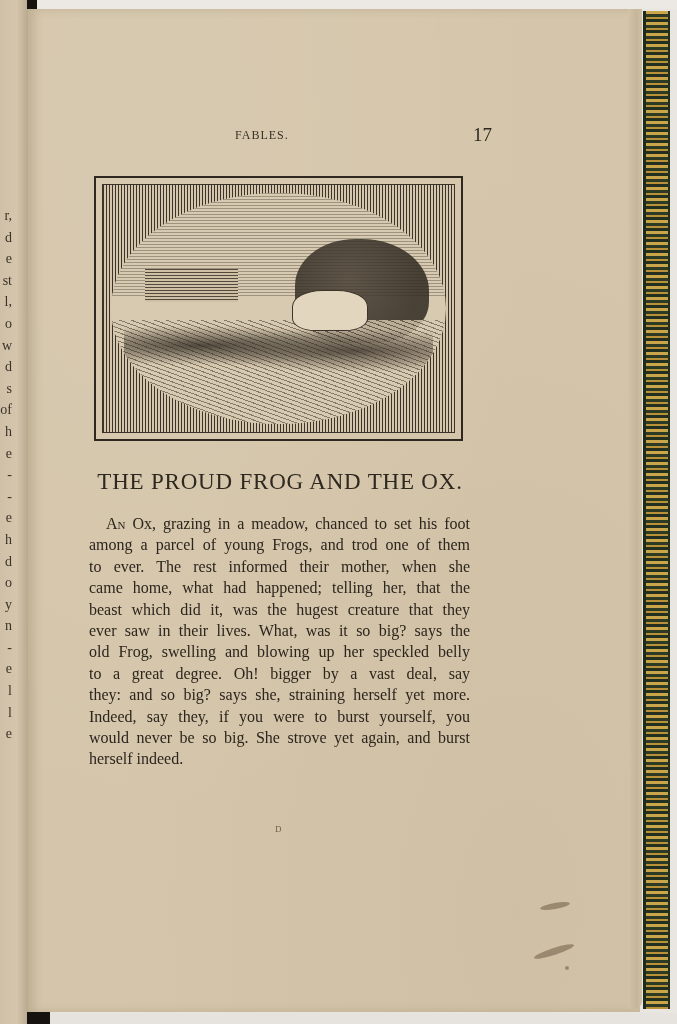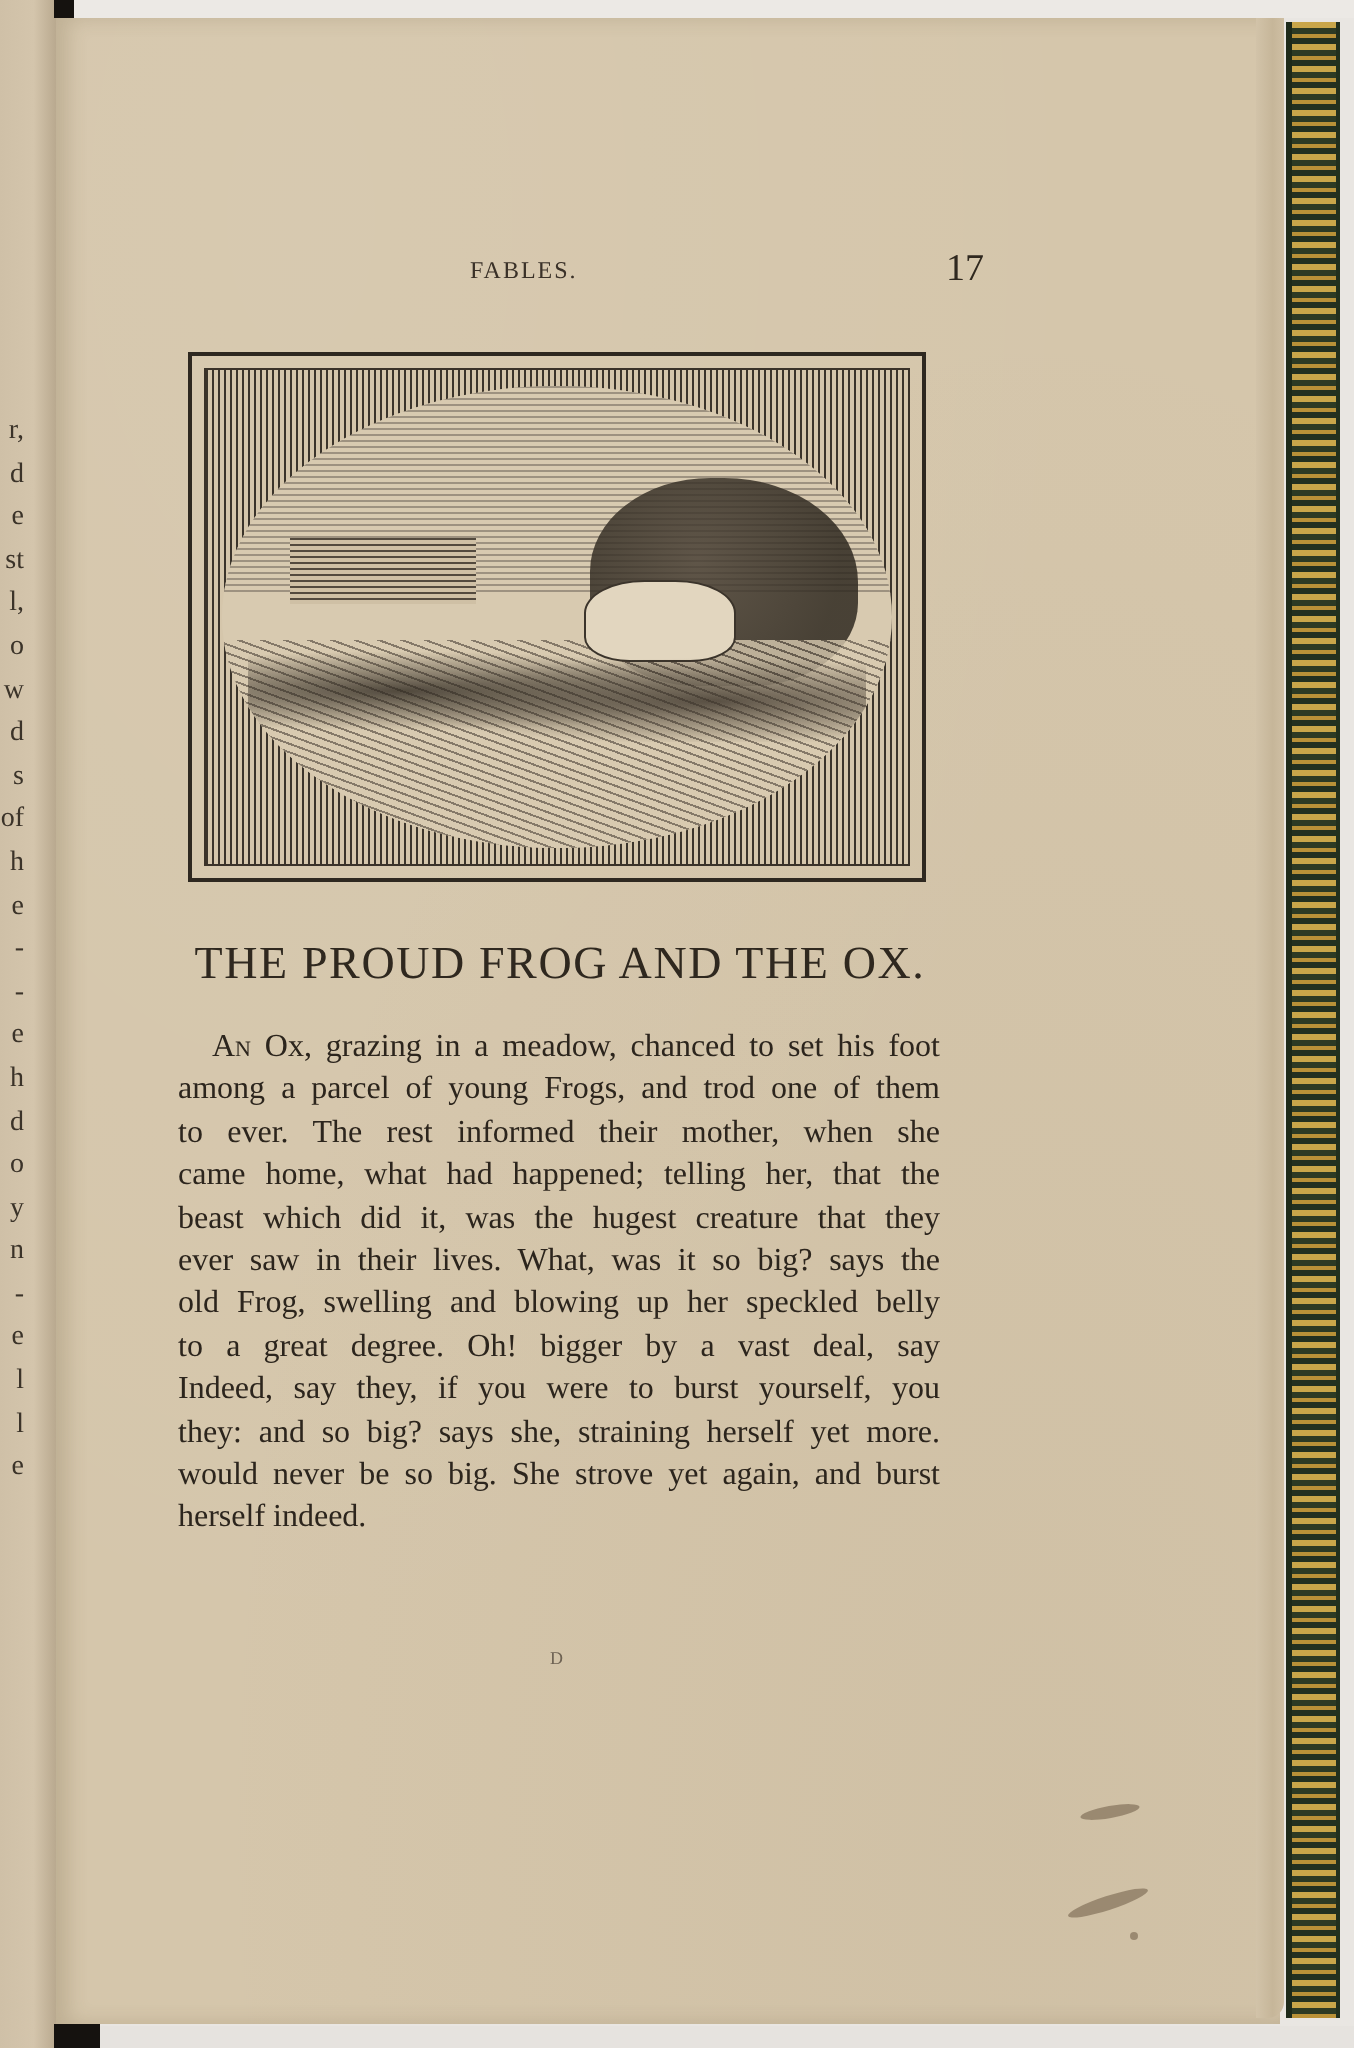--- a/index.html
+++ b/index.html
@@ -177,22 +177,22 @@
 
 <div class="fable-body">
   <span class="line indent"><span class="smallcaps">An</span><span> Ox, grazing in a meadow, chanced to set his foot</span></span>
   <span class="line">among a parcel of young Frogs, and trod one of them</span>
   <span class="line">to ever.  The rest informed their mother, when she</span>
   <span class="line">came home, what had happened; telling her, that the</span>
   <span class="line">beast which did it, was the hugest creature that they</span>
   <span class="line">ever saw in their lives.  What, was it so big? says the</span>
   <span class="line">old Frog, swelling and blowing up her speckled belly</span>
   <span class="line">to a great degree.  Oh! bigger by a vast deal, say</span>
+  <span class="line">they: and so big? says she, straining herself yet more.</span>
   <span class="line">Indeed, say they, if you were to burst yourself, you</span>
-  <span class="line">they: and so big? says she, straining herself yet more.</span>
   <span class="line">would never be so big.  She strove yet again, and burst</span>
   <span class="line last">herself indeed.</span>
 </div>
 
 <div class="signature">D</div>
 
 <div class="stain" style="left:540px;top:903px;width:30px;height:6px;transform:rotate(-10deg);"></div>
 <div class="stain" style="left:533px;top:948px;width:42px;height:7px;transform:rotate(-18deg);"></div>
 <div class="stain" style="left:565px;top:966px;width:4px;height:4px;"></div>
 

